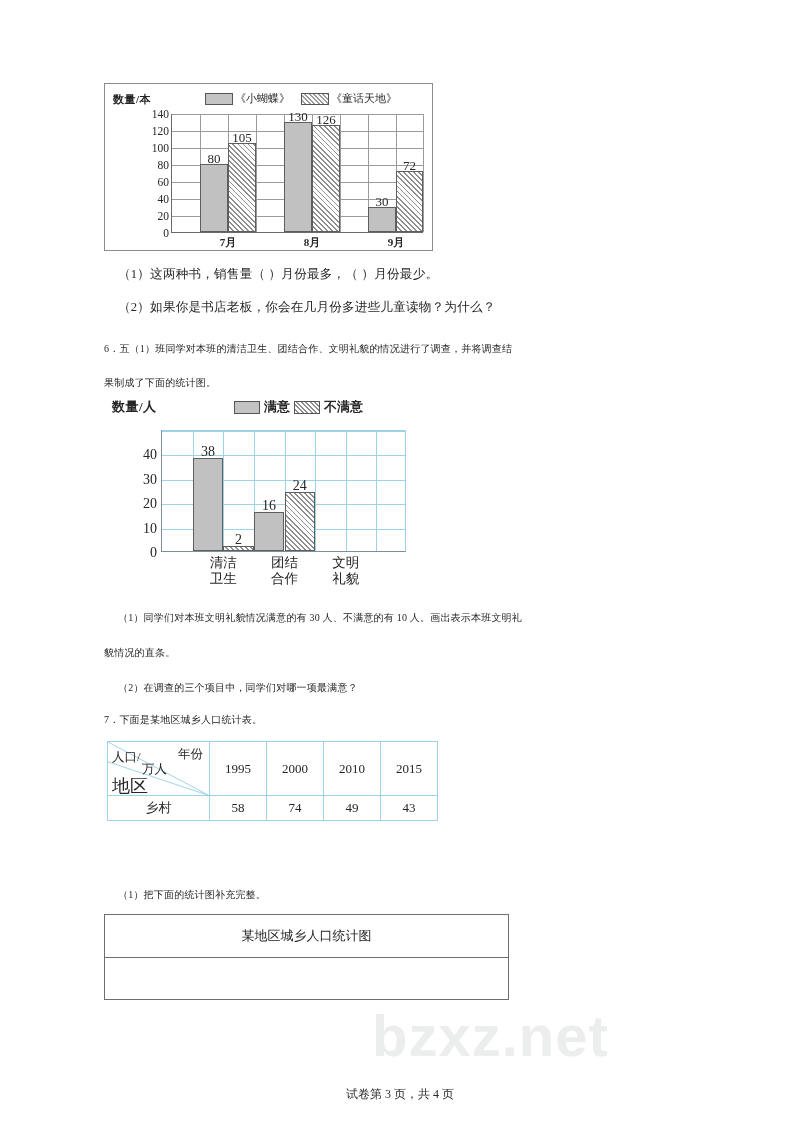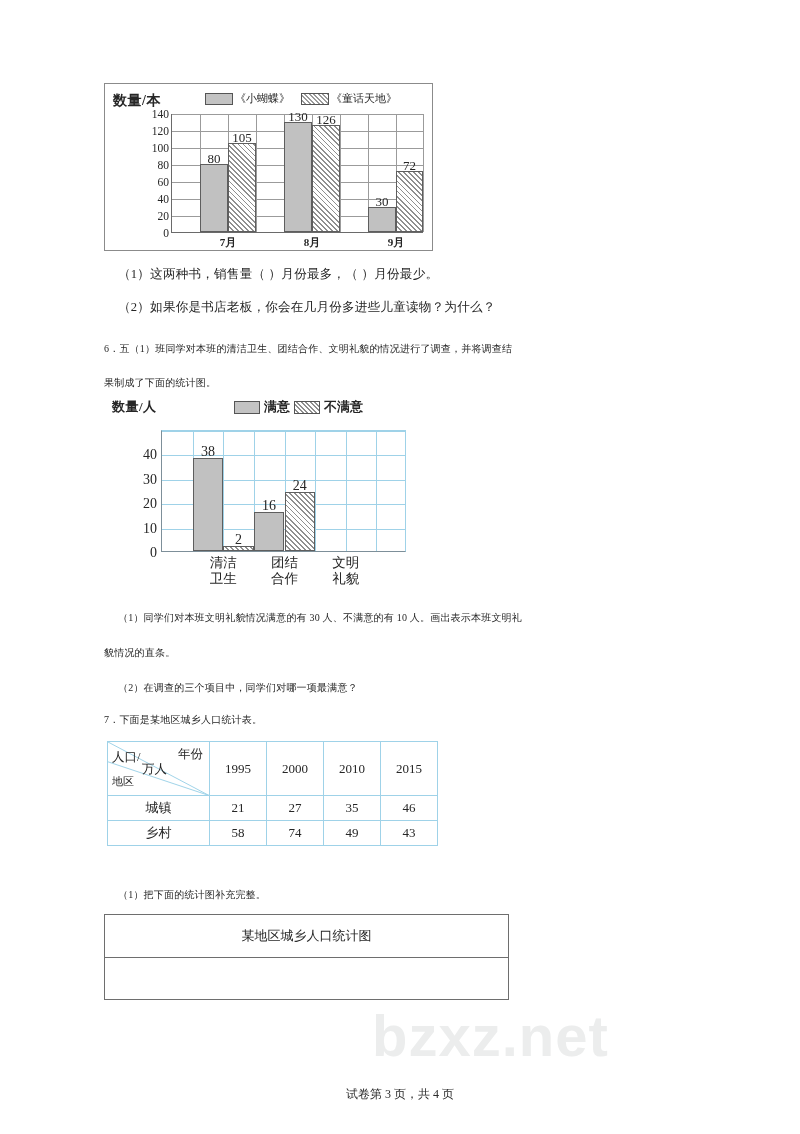--- a/index.html
+++ b/index.html
@@ -35,21 +35,21 @@
   #chart1-box {
     position: absolute;
     left: 104px; top: 83px;
     width: 329px; height: 168px;
     border: 1px solid #8b8b8b;
     background: #fff;
   }
   .c1-ylabel {
     position: absolute;
     left: 8px; top: 8px;
-    font-size: 14px;
+    font-size: 11px;
     font-weight: bold;
     letter-spacing: .5px;
     white-space: nowrap;
   }
   .c1-legend {
     position: absolute;
     left: 100px; top: 7px;
     display: flex; align-items: center;
     gap: 2px;
     font-size: 11px;
@@ -184,21 +184,21 @@
     font-family: "Liberation Serif", serif;
   }
   #pop-table .corner {
     position: relative;
     width: 102px; height: 54px;
     padding: 0;
   }
   .corner-svg { position: absolute; inset: 0; }
   .corner .c-a { position: absolute; right: 6px; top: 4px; font-size: 12.5px; }
   .corner .c-b { position: absolute; left: 34px; top: 19px; font-size: 12.5px; }
-  .corner .c-c { position: absolute; left: 4px; top: 32px; font-size: 11px; }
+  .corner .c-c { position: absolute; left: 4px; top: 32px; font-size: 18px; }
   .corner .c-d { position: absolute; left: 4px; top: 7px; font-size: 12.5px; }
   #pop-table .ycol { width: 57px; }
   #pop-table .rowhead { width: 102px; }
 
   
   #statbox {
     position: absolute;
     left: 104px; top: 914px;
     width: 405px; height: 86px;
     border: 1.2px solid #6e6e6e;
@@ -382,27 +382,20 @@
         <span class="c-d">人口/</span>
         <span class="c-b">万人</span>
         <span class="c-c">地区</span>
       </th>
       <th class="ycol">1995</th>
       <th class="ycol">2000</th>
       <th class="ycol">2010</th>
       <th class="ycol">2015</th>
     </tr>
     <tr>
-      <td class="rowhead">城镇</td>
-      <td>21</td>
-      <td>27</td>
-      <td>35</td>
-      <td>46</td>
-    </tr>
-    <tr>
       <td class="rowhead">乡村</td>
       <td>58</td>
       <td>74</td>
       <td>49</td>
       <td>43</td>
     </tr>
   </tbody>
     </table>
 
   <div class="qline small" style="left:118px; top:890px;">（1）把下面的统计图补充完整。</div>

